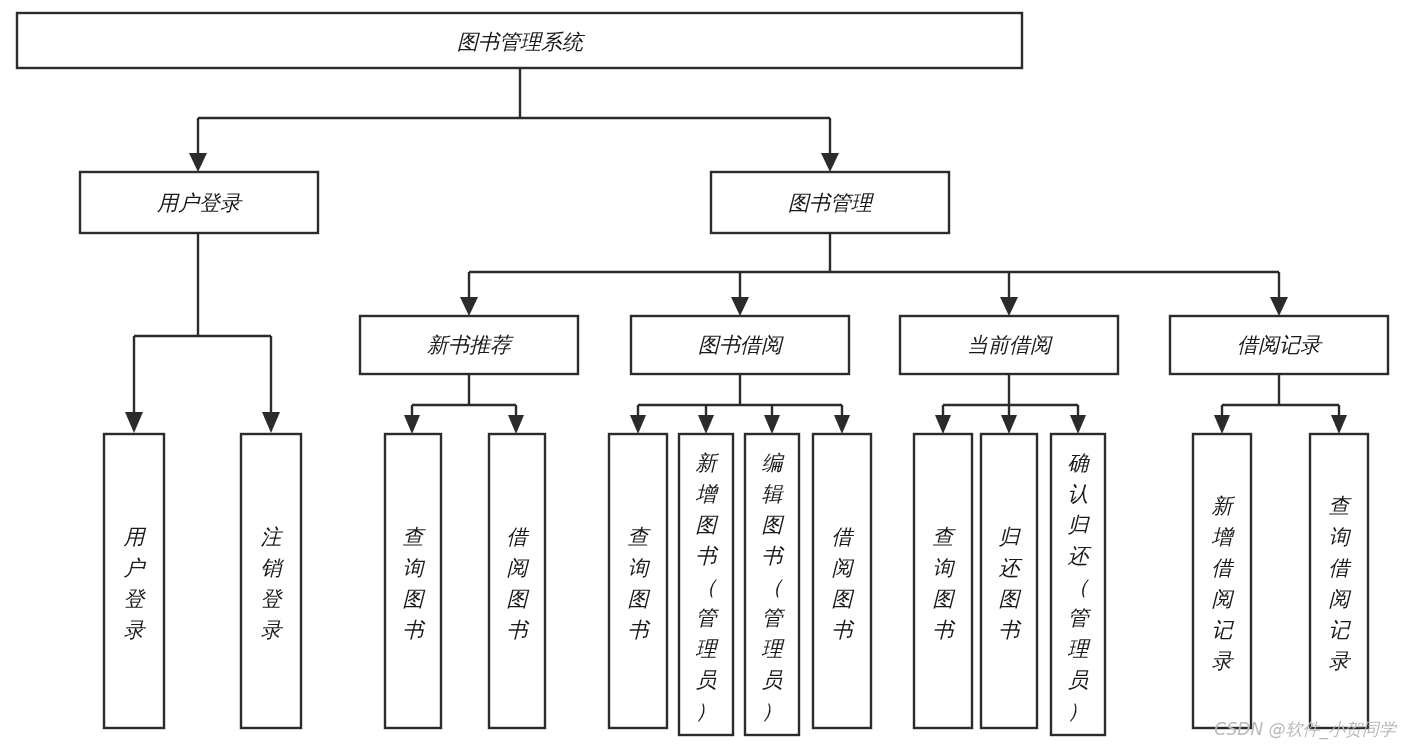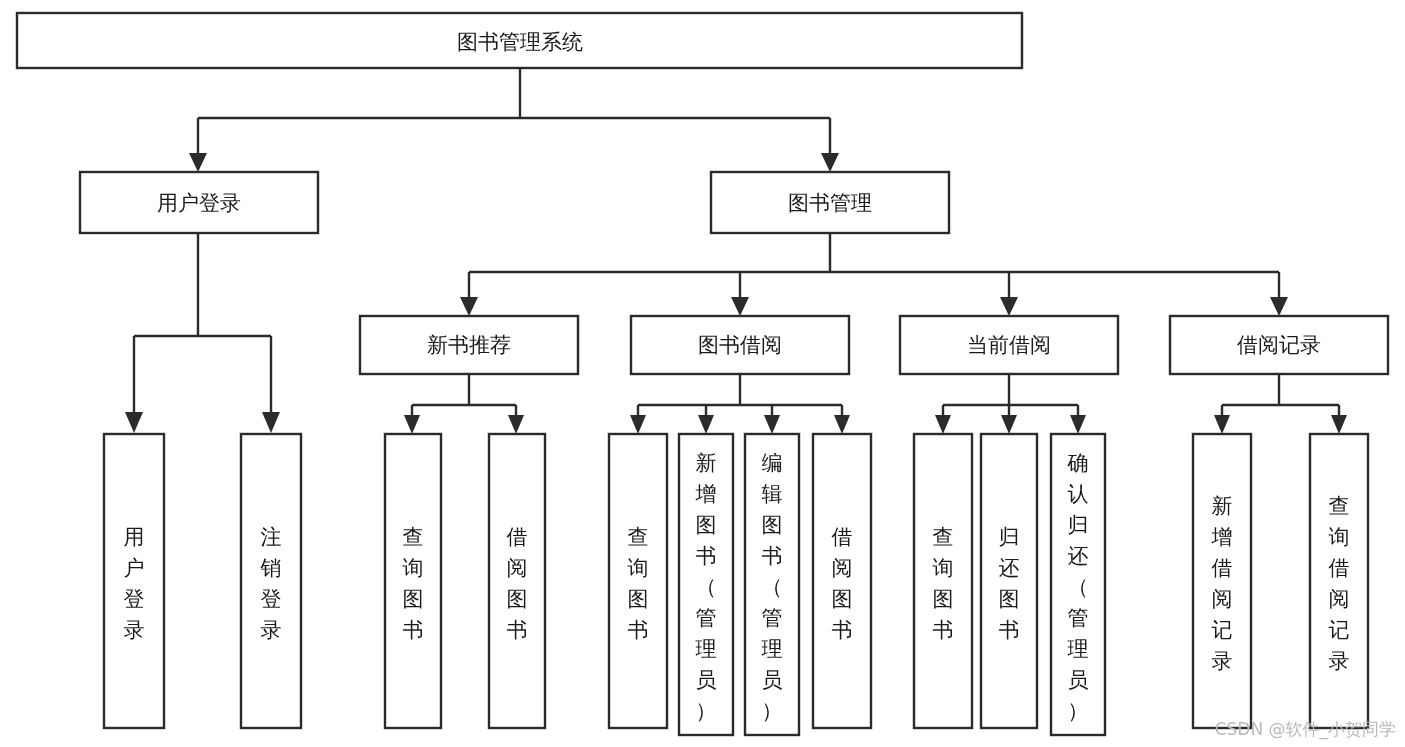--- a/index.html
+++ b/index.html
@@ -10,20 +10,21 @@
   }
   body {
     font-family: "DejaVu Sans", "Liberation Sans", sans-serif;
   }
   #diagram-root {
     position: relative;
     width: 1405px;
     height: 747px;
     background: #ffffff;
     overflow: hidden;
+    font-style: italic;
   }
   svg#flow-svg {
     position: absolute;
     top: 0;
     left: 0;
     width: 1405px;
     height: 747px;
     display: block;
   }
   .node-rect {

